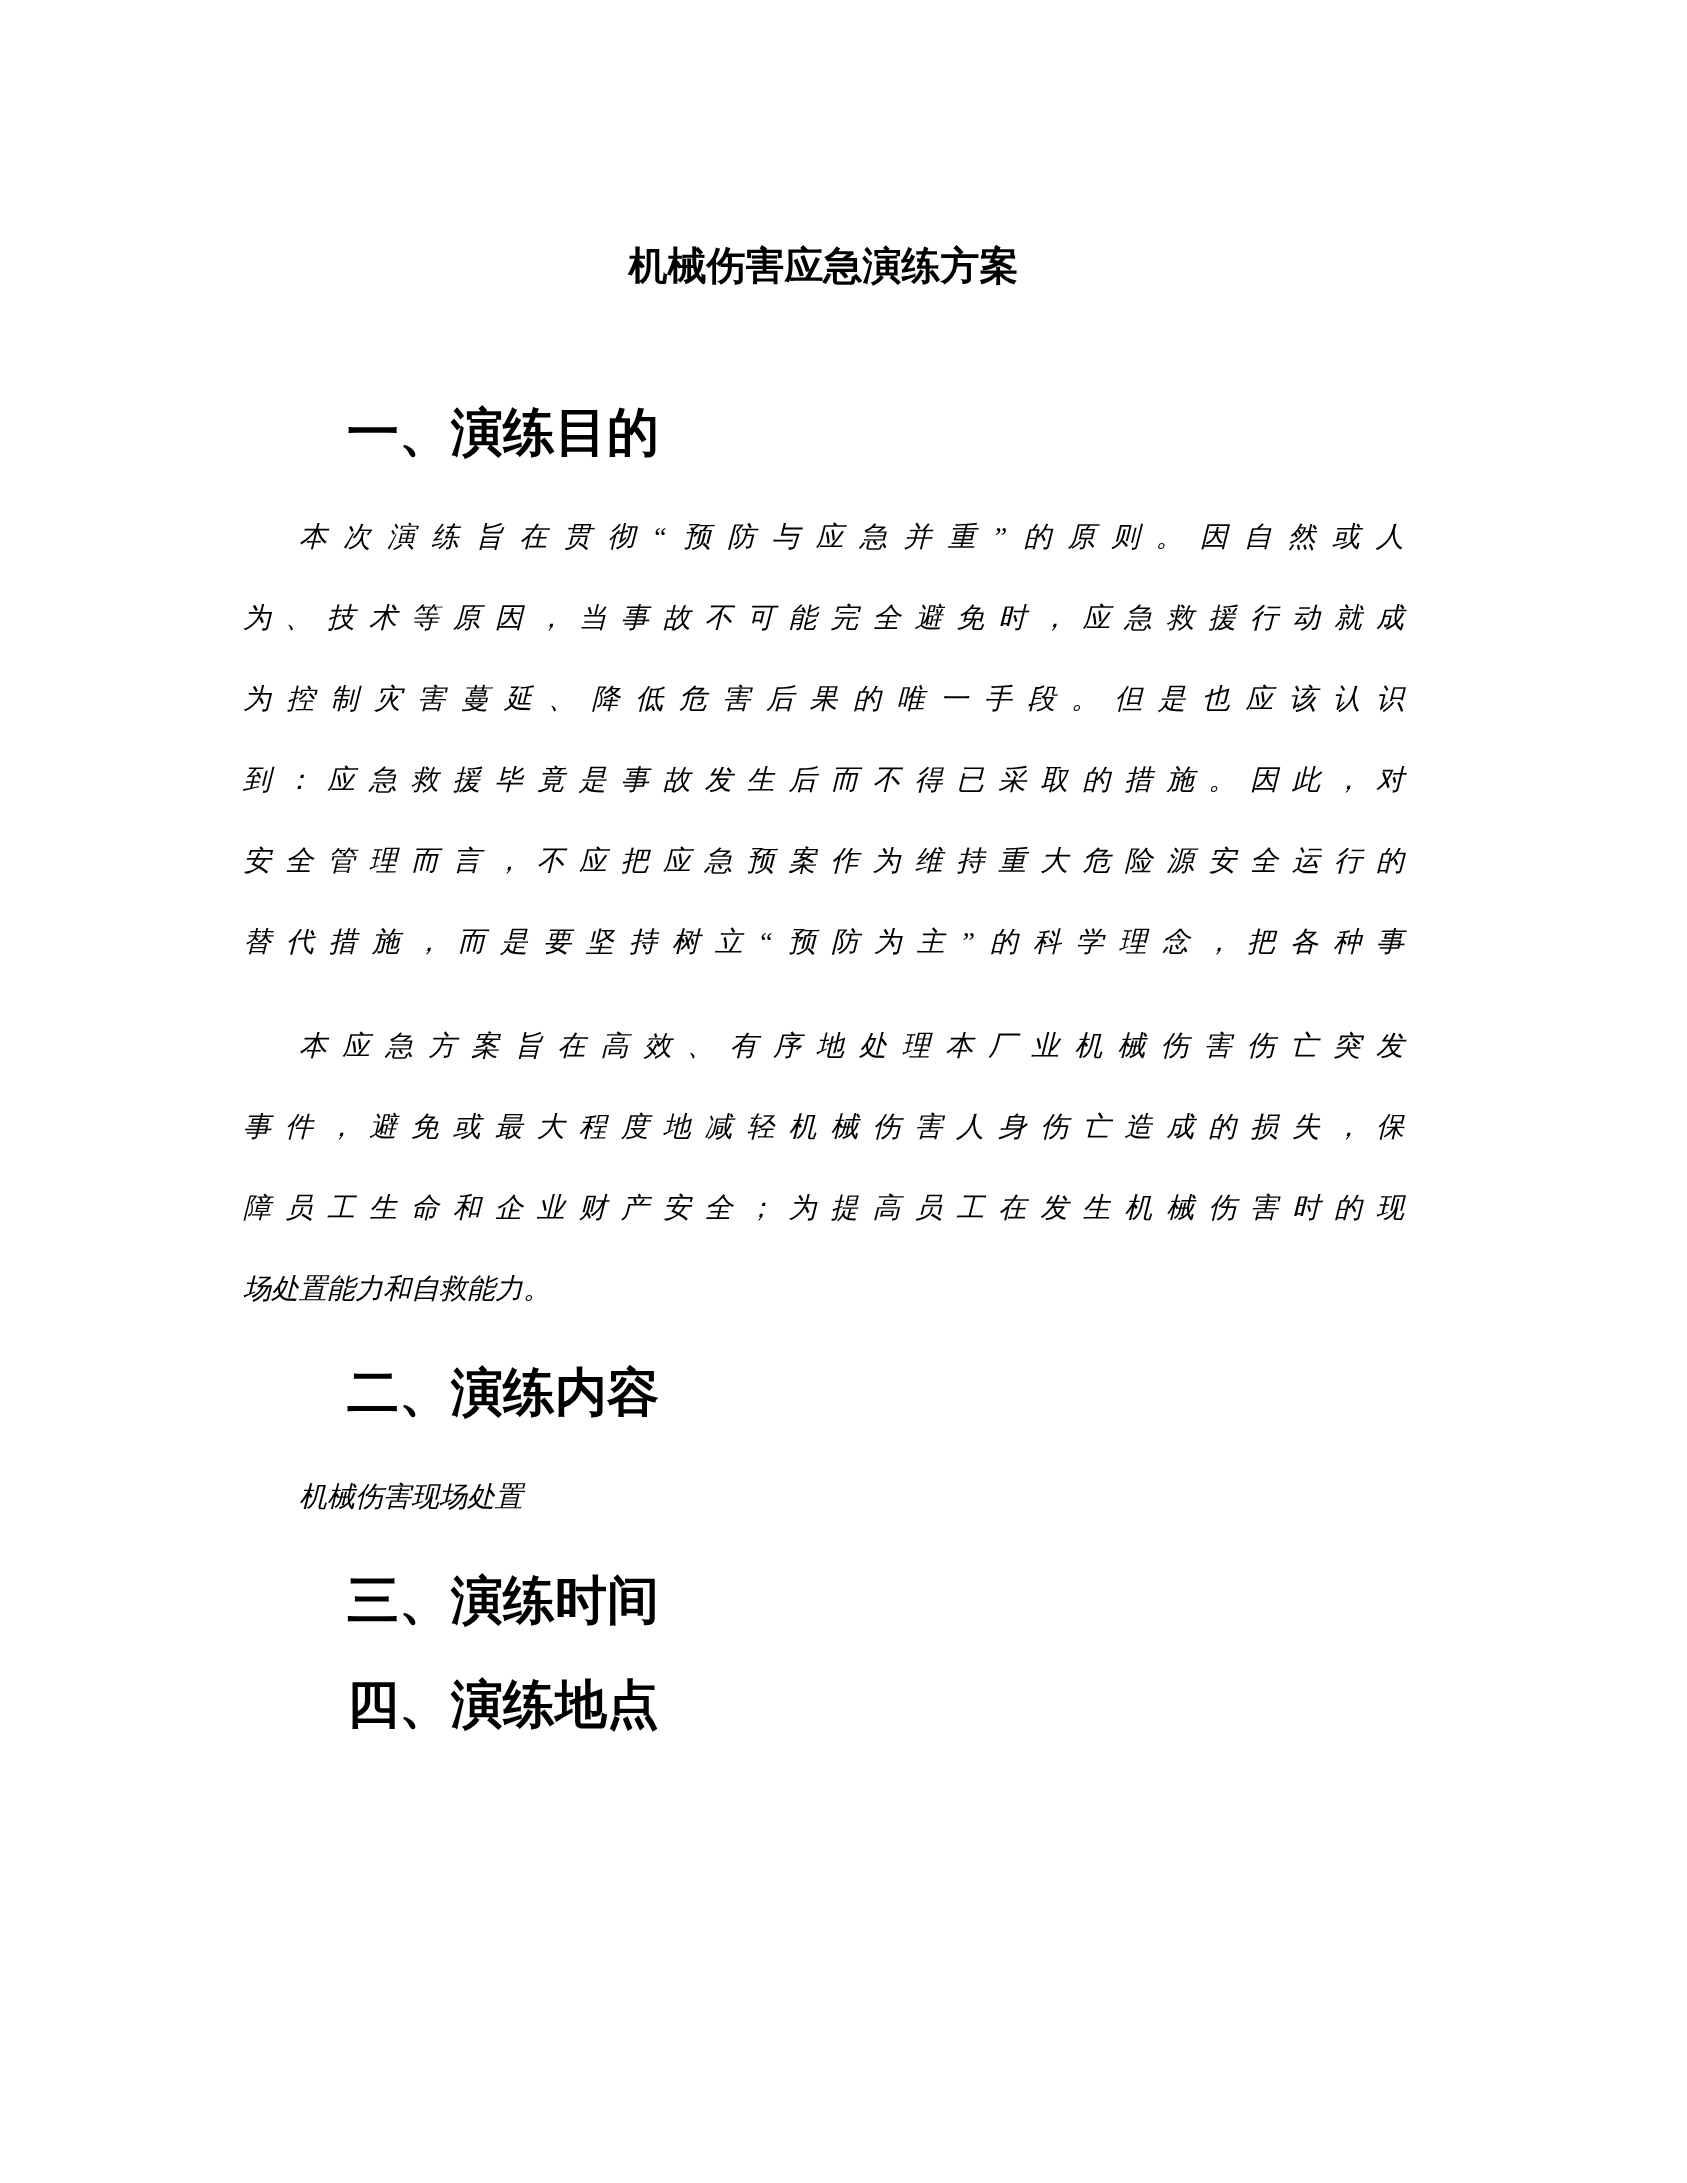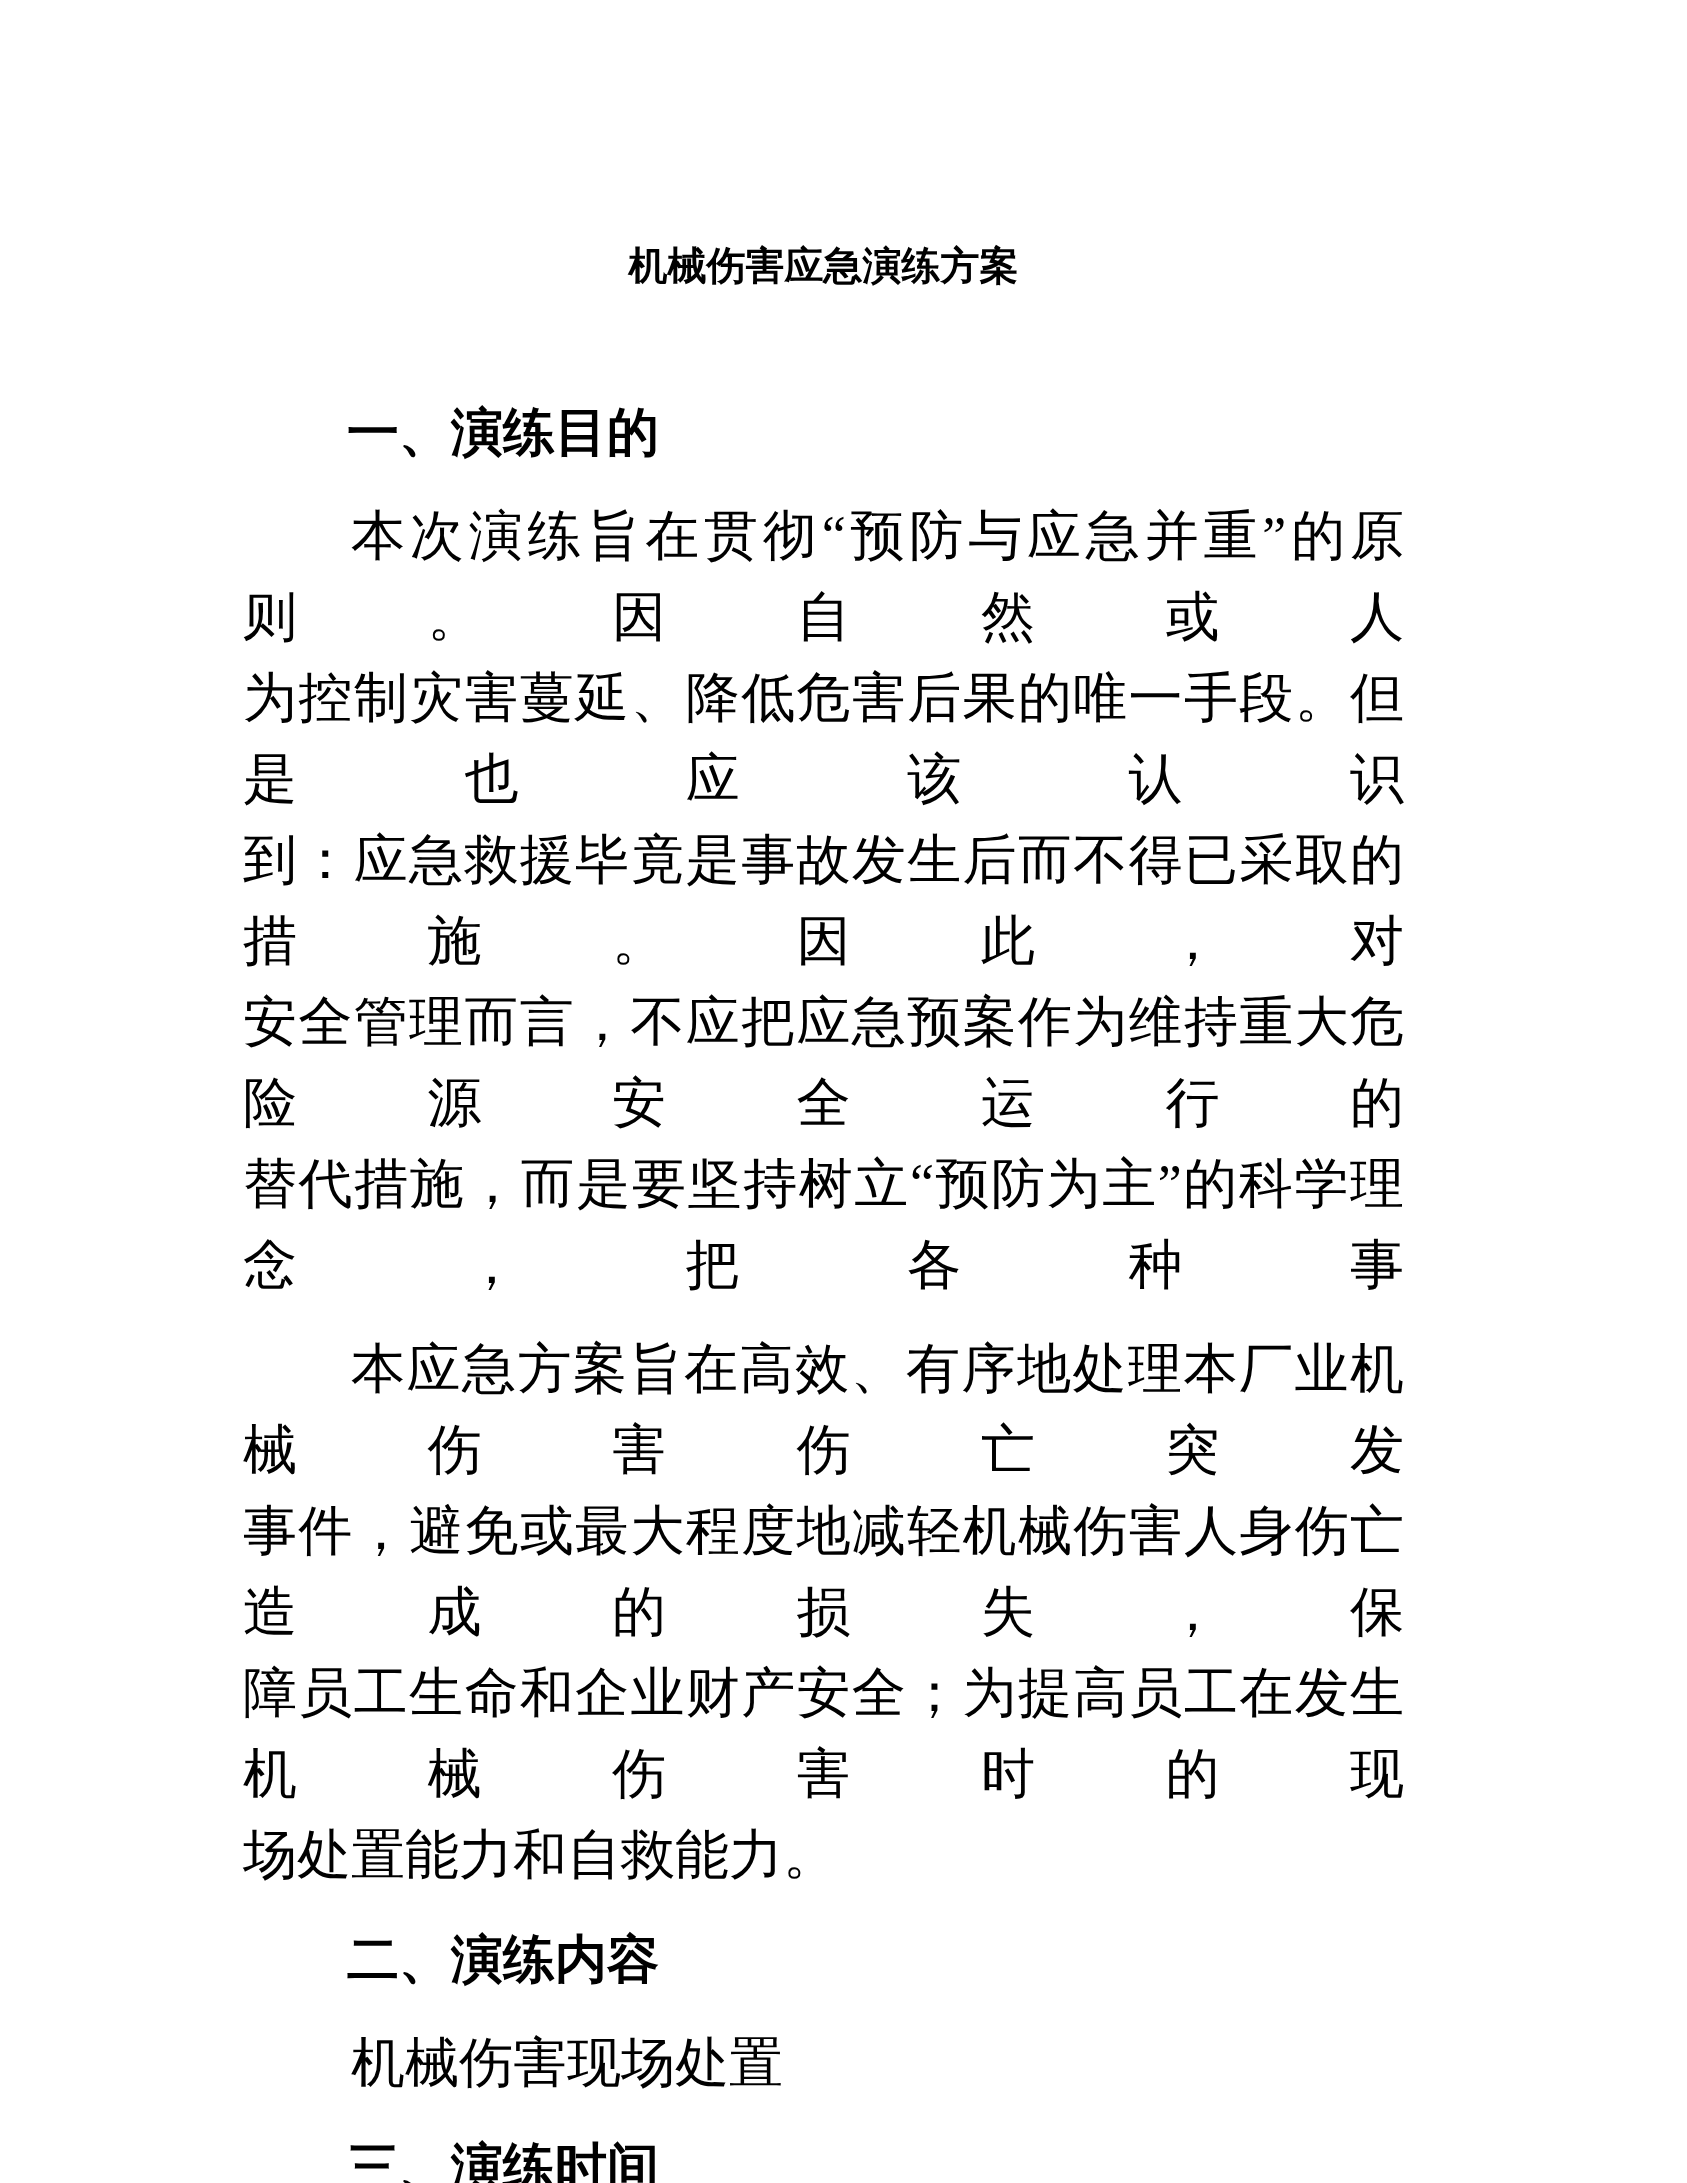--- a/index.html
+++ b/index.html
@@ -22,22 +22,23 @@
     margin: 229px 0 90px 0;
   }
   .heading {
     font-size: 52px;
     font-weight: bold;
     line-height: 81px;
     text-indent: 2em;
     margin: 0 0 23px 0;
   }
   .para {
-    font-size: 54px;
+    font-size: 28px;
     margin: 0 0 23px 0;
+    font-style: italic;
   }
   .line {
     line-height: 81px;
     text-align: justify;
     text-align-last: justify;
   }
   .line.last {
     text-align-last: left;
   }
   .para .line:first-child {
@@ -46,20 +47,21 @@
 </style>
 </head>
 <body>
 
 <div class="page">
   <div class="doc-title">机械伤害应急演练方案</div>
   <div>
       <div class="heading">一、演练目的</div>
       <div class="para">
         <div class="line">本次演练旨在贯彻“预防与应急并重”的原则。因自然或人</div>
+        <div class="line">为、技术等原因，当事故不可能完全避免时，应急救援行动就成</div>
         <div class="line">为控制灾害蔓延、降低危害后果的唯一手段。但是也应该认识</div>
         <div class="line">到：应急救援毕竟是事故发生后而不得已采取的措施。因此，对</div>
         <div class="line">安全管理而言，不应把应急预案作为维持重大危险源安全运行的</div>
         <div class="line">替代措施，而是要坚持树立“预防为主”的科学理念，把各种事</div>
       </div>
       <div class="para">
         <div class="line">本应急方案旨在高效、有序地处理本厂业机械伤害伤亡突发</div>
         <div class="line">事件，避免或最大程度地减轻机械伤害人身伤亡造成的损失，保</div>
         <div class="line">障员工生命和企业财产安全；为提高员工在发生机械伤害时的现</div>
         <div class="line last">场处置能力和自救能力。</div>

